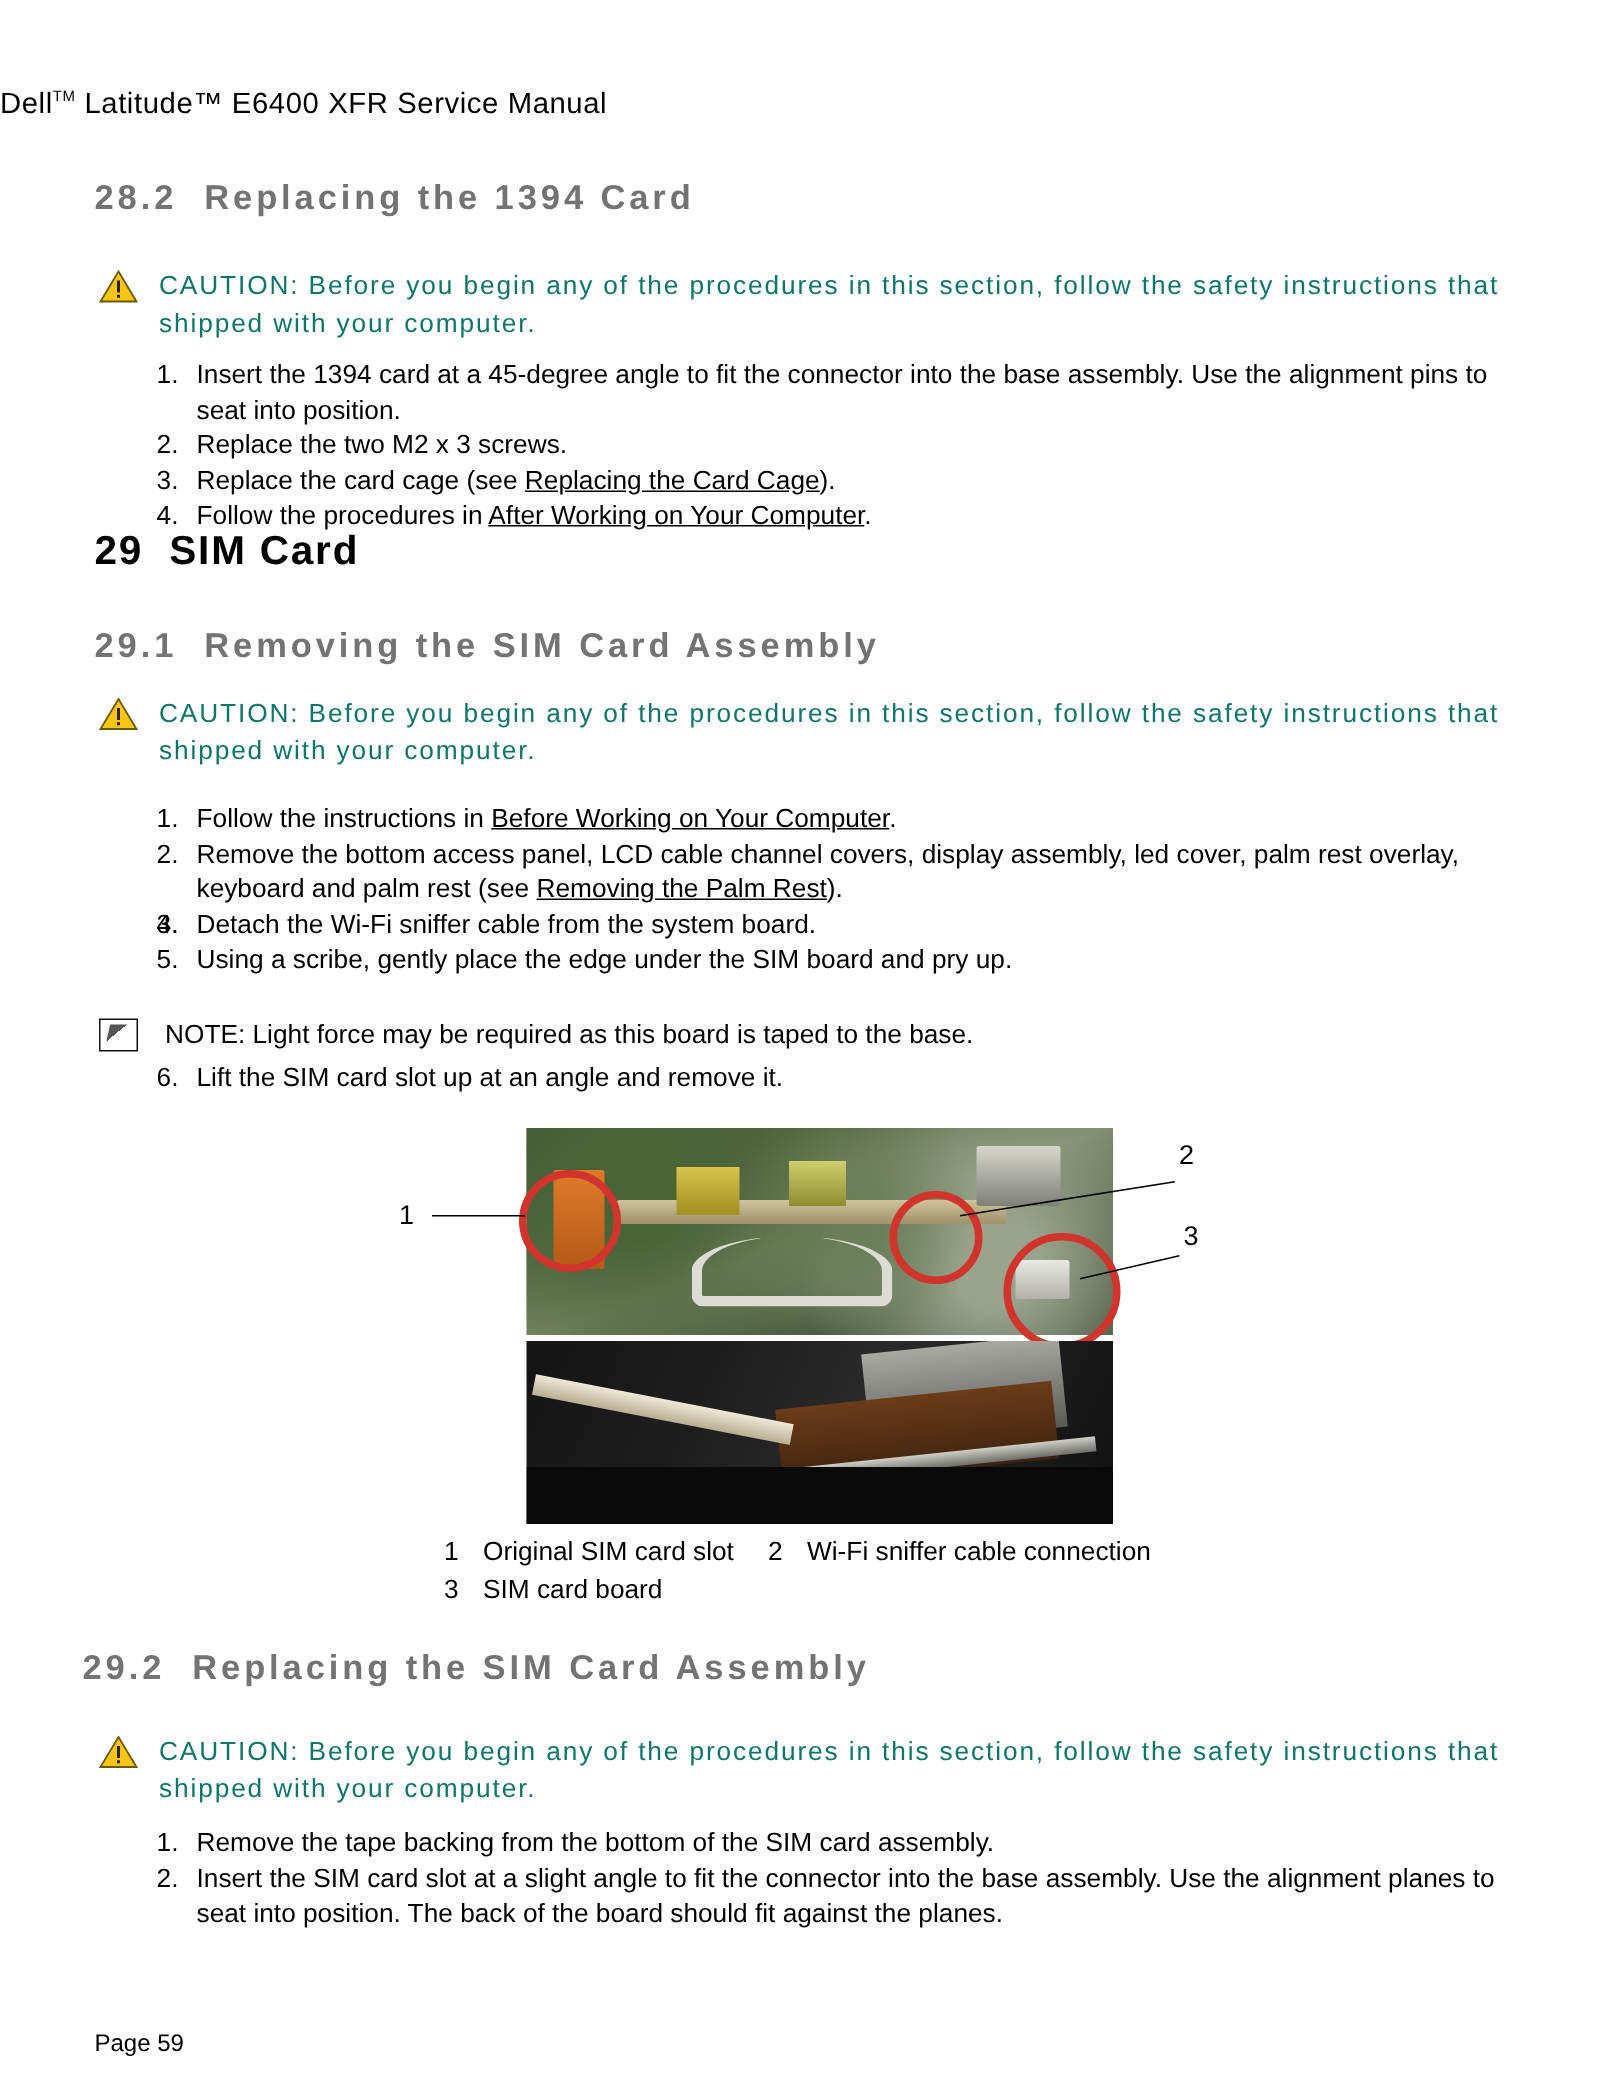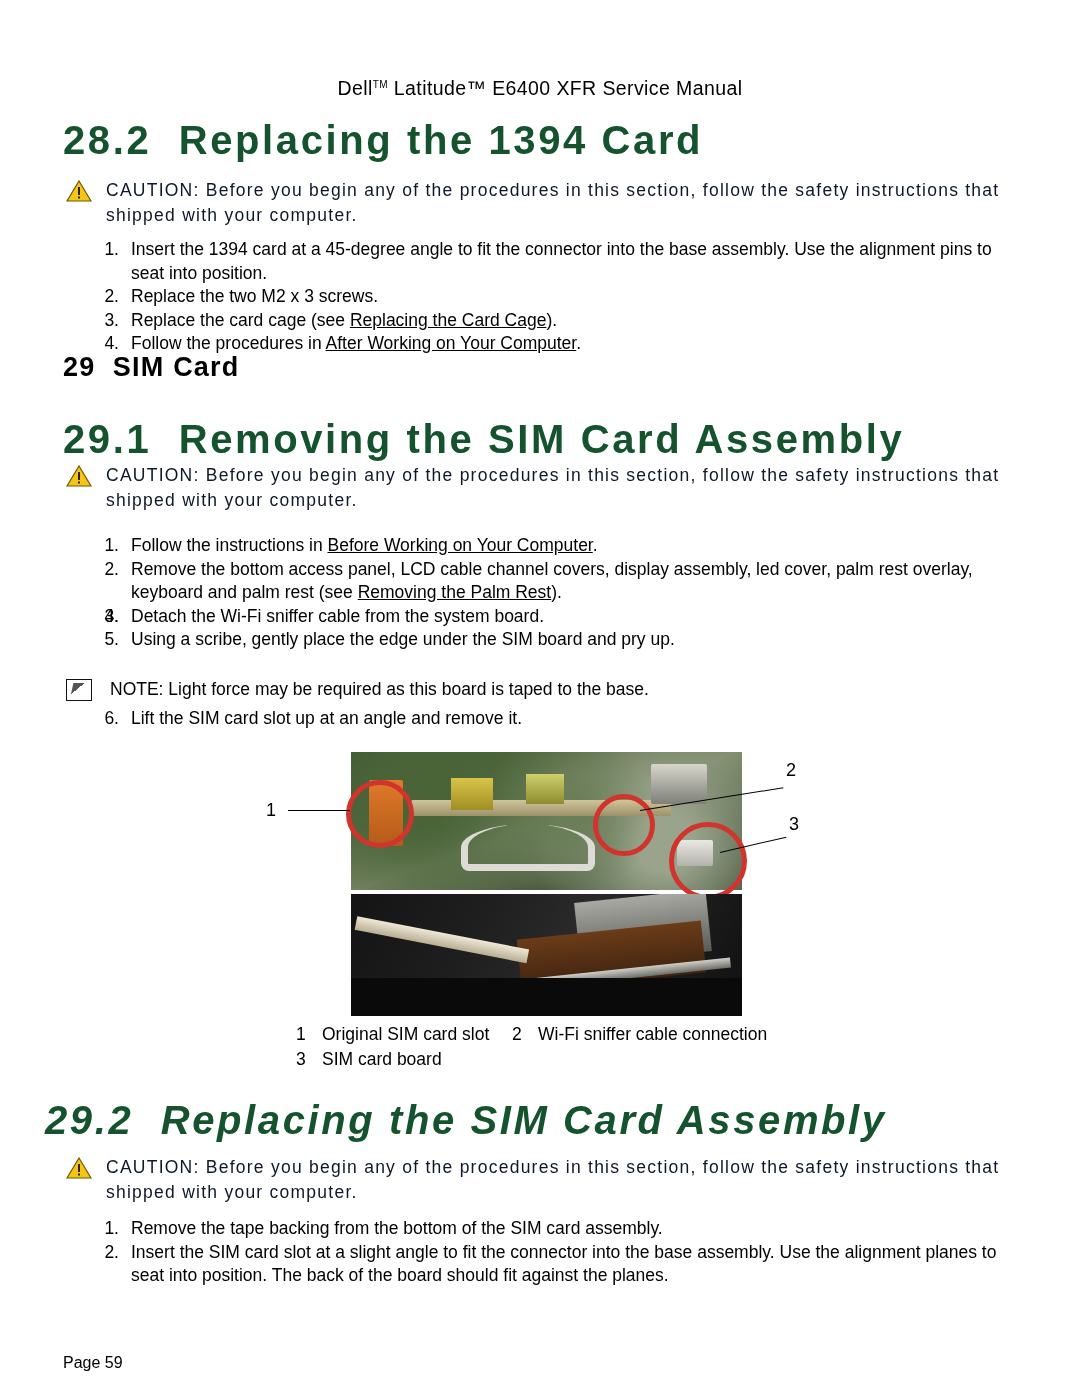--- a/index.html
+++ b/index.html
@@ -19,39 +19,38 @@
     position: absolute;
     left: 0; top: 0;
     width: 1080px;
     height: 1397px;
   }
   .header {
     position: absolute;
     top: 58px;
     left: 0;
     width: 1080px;
-    text-align: center;
+    text-align: left;
     font-size: 19.5px;
     letter-spacing: 0.4px;
     color: #000;
-    margin-top: 19px;
   }
   .header sup {
     font-size: 10px;
     vertical-align: super;
   }
 
   
   h2.sec {
     position: absolute;
     margin: 0;
-    font-size: 40px;
+    font-size: 23px;
     font-weight: bold;
     letter-spacing: 2.6px;
-    color: #14532d;
+    color: #737373;
     white-space: nowrap;
   }
   h1.chap {
     position: absolute;
     margin: 0;
     font-size: 27px;
     font-weight: bold;
     letter-spacing: 1.2px;
     color: #000;
     white-space: nowrap;
@@ -68,21 +67,21 @@
     left: 0;
     top: 2px;
     width: 26px;
     height: 22px;
   }
   .caution .ctext {
     margin-left: 40px;
     font-size: 17.5px;
     line-height: 25px;
     letter-spacing: 1.25px;
-    color: #0f172a;
+    color: #0f766e;
   }
 
   
   .note {
     position: absolute;
     left: 66px;
     width: 960px;
   }
   .note .nicon {
     position: absolute;
@@ -383,21 +382,21 @@
 
   <div class="legend" style="left:296px; top:1022px; width:700px;">
     <div>
       <span class="lnum">1</span><span style="display:inline-block;width:190px;">Original SIM card slot</span><span class="lnum">2</span><span>Wi-Fi sniffer cable connection</span>
     </div>
     <div>
       <span class="lnum">3</span><span>SIM card board</span>
     </div>
   </div>
 
-  <h2 class="sec" style="left:45px; top:1098px;font-style:italic;">
+  <h2 class="sec" style="left:55px; top:1098px;">
     <span>29.2</span>&nbsp;&nbsp;<span>Replacing the SIM Card Assembly</span>
   </h2>
 
   <div class="caution" style="top:1155px;">
     <svg class="tri" viewBox="0 0 26 22">
       <polygon points="13,1 25,21 1,21" fill="#f5c518" stroke="#6b5a00" stroke-width="1.2"></polygon>
       <rect x="12" y="7" width="2" height="8" fill="#2a2200"></rect>
       <rect x="12" y="16.5" width="2" height="2" fill="#2a2200"></rect>
     </svg>
     <div class="ctext">CAUTION: Before you begin any of the procedures in this section, follow the safety instructions that shipped with your computer.</div>

